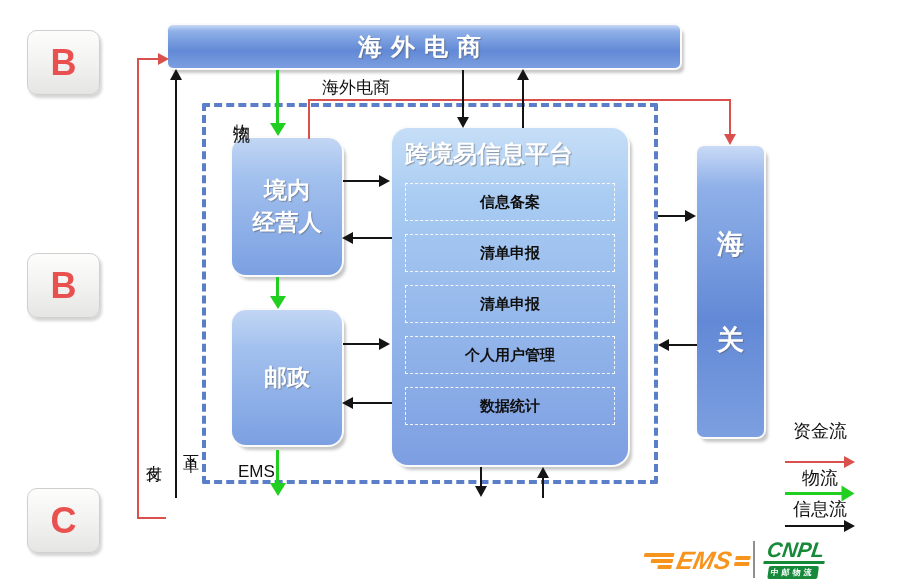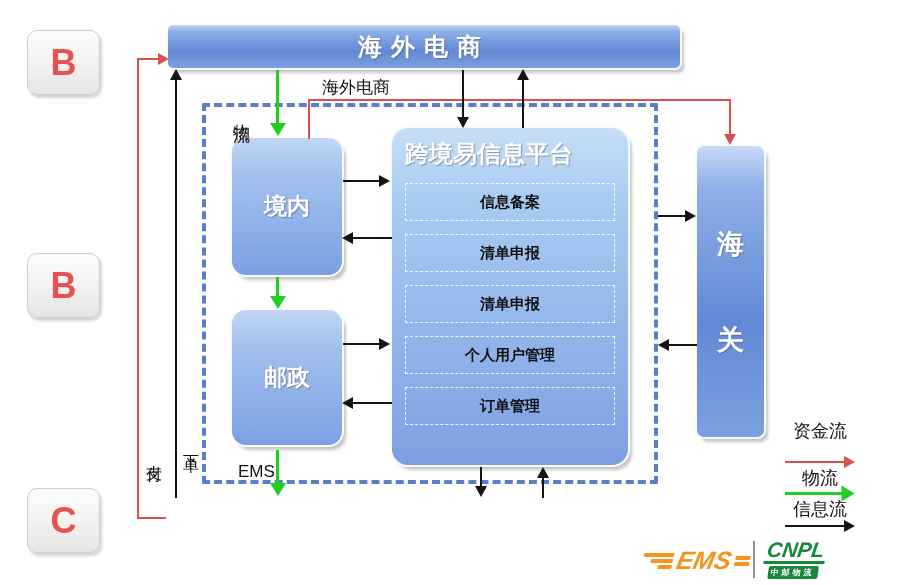--- a/index.html
+++ b/index.html
@@ -99,33 +99,34 @@
     </div>
 
   <div class="dashed" style="left:202px;top:103px;width:448px;height:373px;"></div>
 
   <div class="bnode" style="left:168px;top:25px;width:512px;height:43px;font-size:24px;letter-spacing:9px;">
     <span>海外电商</span>
   </div>
 
   <div class="bnode sidebox" style="left:232px;top:138px;width:110px;height:137px;">
     <span>境内</span>
+    <span>经营人</span>
   </div>
 
   <div class="bnode sidebox" style="left:232px;top:310px;width:110px;height:135px;">
     <span>邮政</span>
   </div>
 
   <div class="platform" style="left:392px;top:128px;width:236px;height:337px;">
     <div class="platform-title">跨境易信息平台</div>
     <div class="module">信息备案</div>
     <div class="module">清单申报</div>
     <div class="module">清单申报</div>
     <div class="module">个人用户管理</div>
-    <div class="module">订单管理</div>
+    <div class="module">数据统计</div>
   </div>
 
   <div class="bnode customs" style="left:697px;top:146px;width:67px;height:291px;">
     <span>海</span>
     <span>关</span>
   </div>
 
 
   <div>
     <div class="ln cr" style="left:137px;top:58px;width:2px;height:461px;"></div>

